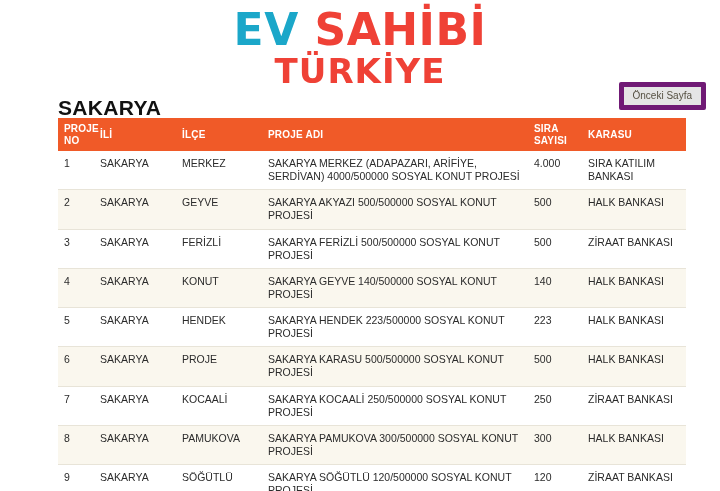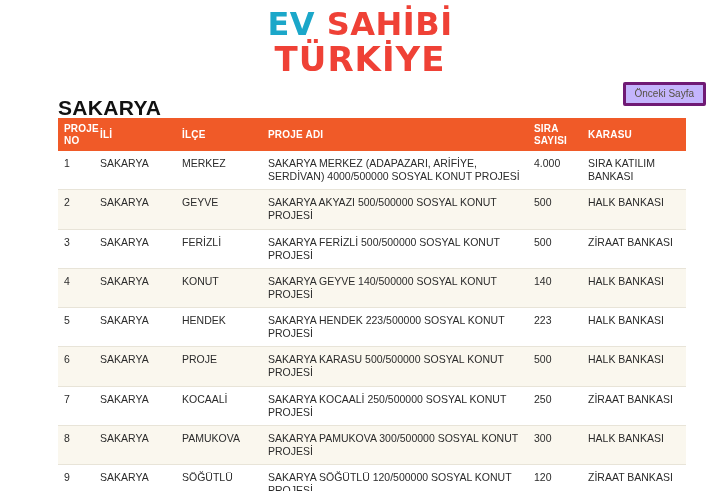--- a/index.html
+++ b/index.html
@@ -20,43 +20,43 @@
   }
 
   
   .logo-block {
     width: 100%;
     padding-top: 8px;
     text-align: center;
     line-height: 1;
   }
   .logo-line1 {
-    font-size: 32px;
+    font-size: 44px;
     font-weight: bold;
     letter-spacing: 0.5px;
     font-family: "DejaVu Sans", sans-serif;
   }
   .logo-ev { color: #1ba7c9; }
   .logo-sahibi { color: #ef4136; }
   .logo-line2 {
     margin-top: 2px;
     font-size: 34px;
     font-weight: bold;
     color: #ef4136;
     letter-spacing: 1px;
     font-family: "DejaVu Sans", sans-serif;
   }
 
   
   .backlink {
     position: absolute;
     right: 14px;
     top: 82px;
-    background: #c4b5fd;
-    border: 3px solid #701a75;
+    background: #e5e5e5;
+    border: 5px solid #701a75;
     color: #555042;
     font-size: 10px;
     padding: 3px 9px 4px 9px;
     border-radius: 2px;
     cursor: pointer;
     white-space: nowrap;
   }
 
   
   .city-title {

